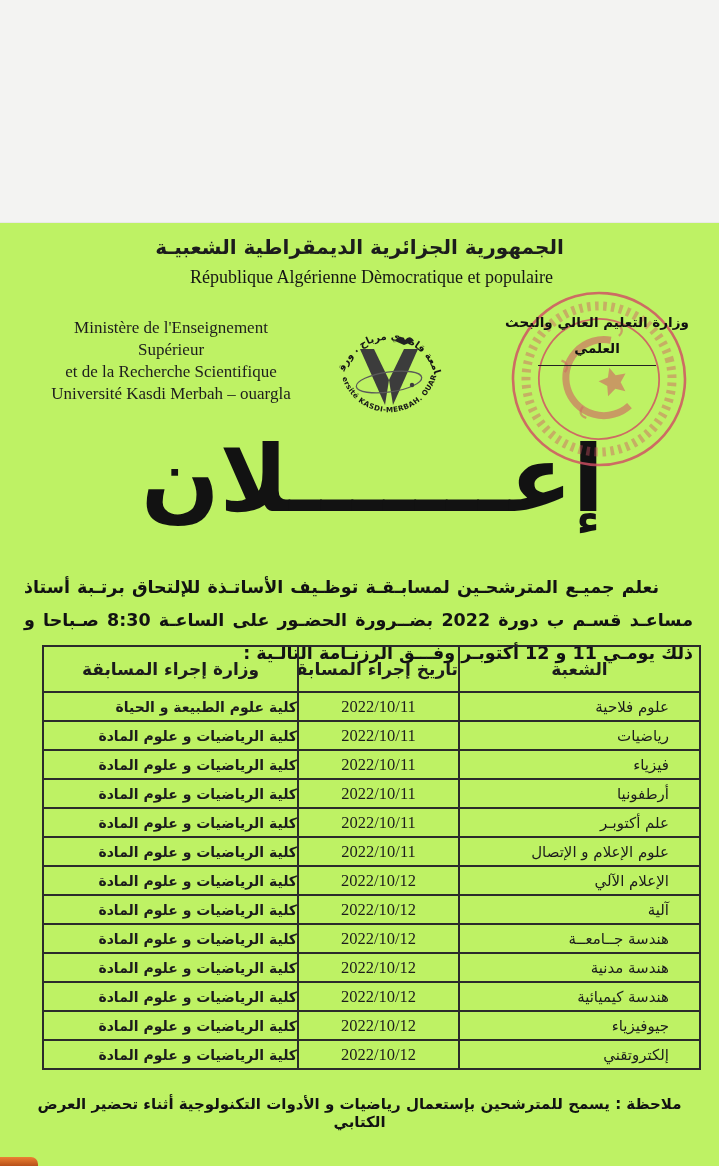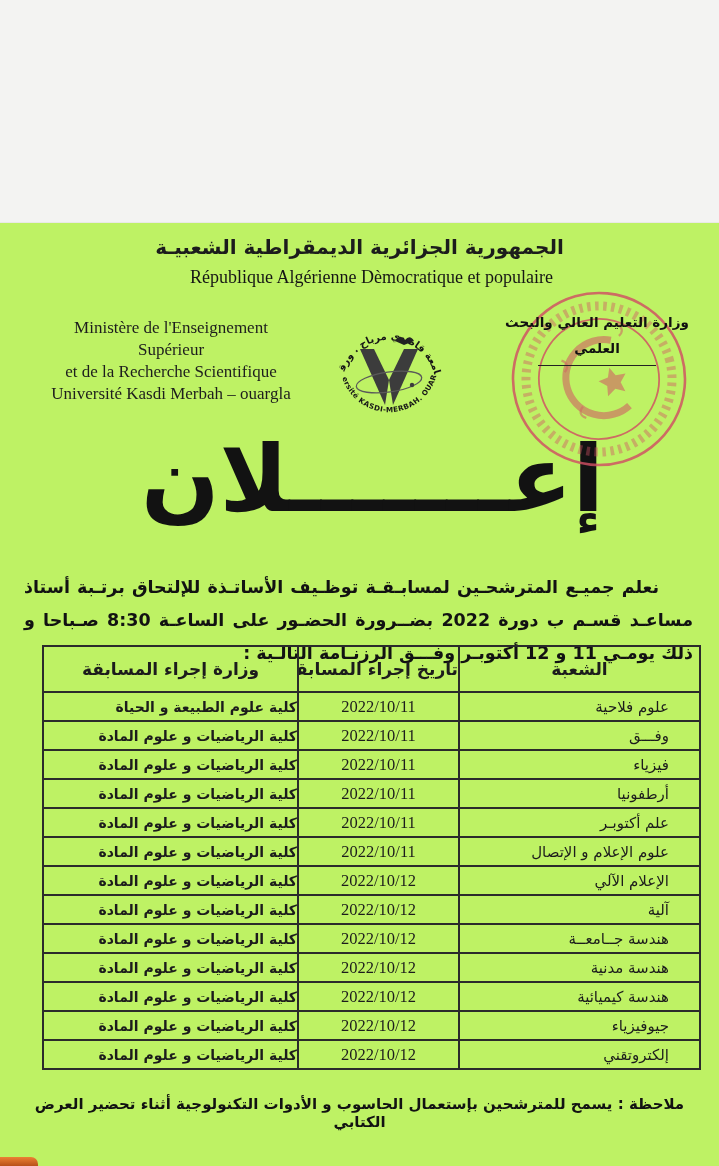--- a/index.html
+++ b/index.html
@@ -118,21 +118,21 @@
         <th>وزارة إجراء المسابقة</th>
       </tr>
     </thead>
     <tbody>
         <tr>
           <td class="col0">علوم فلاحية</td>
           <td class="col1" dir="ltr">2022/10/11</td>
           <td class="col2">كلية علوم الطبيعة و الحياة</td>
         </tr>
         <tr>
-          <td class="col0">وفـــق</td>
+          <td class="col0">رياضيات</td>
           <td class="col1" dir="ltr">2022/10/11</td>
           <td class="col2">كلية الرياضيات و علوم المادة</td>
         </tr>
         <tr>
           <td class="col0">فيزياء</td>
           <td class="col1" dir="ltr">2022/10/11</td>
           <td class="col2">كلية الرياضيات و علوم المادة</td>
         </tr>
         <tr>
           <td class="col0">أرطفونيا</td>
@@ -180,17 +180,17 @@
           <td class="col2">كلية الرياضيات و علوم المادة</td>
         </tr>
         <tr>
           <td class="col0">إلكتروتقني</td>
           <td class="col1" dir="ltr">2022/10/12</td>
           <td class="col2">كلية الرياضيات و علوم المادة</td>
         </tr>
       </tbody>
   </table>
 
-  <div class="abs note">ملاحظة : يسمح للمترشحين بإستعمال الحاسوب و الأدوات التكنولوجية أثناء تحضير العرض الكتابي</div>
+  <div class="abs note">ملاحظة : يسمح للمترشحين بإستعمال رياضيات و الأدوات التكنولوجية أثناء تحضير العرض الكتابي</div>
 
 </div>
 
 <div class="abs corner-tab"></div>
 
 </body></html>

